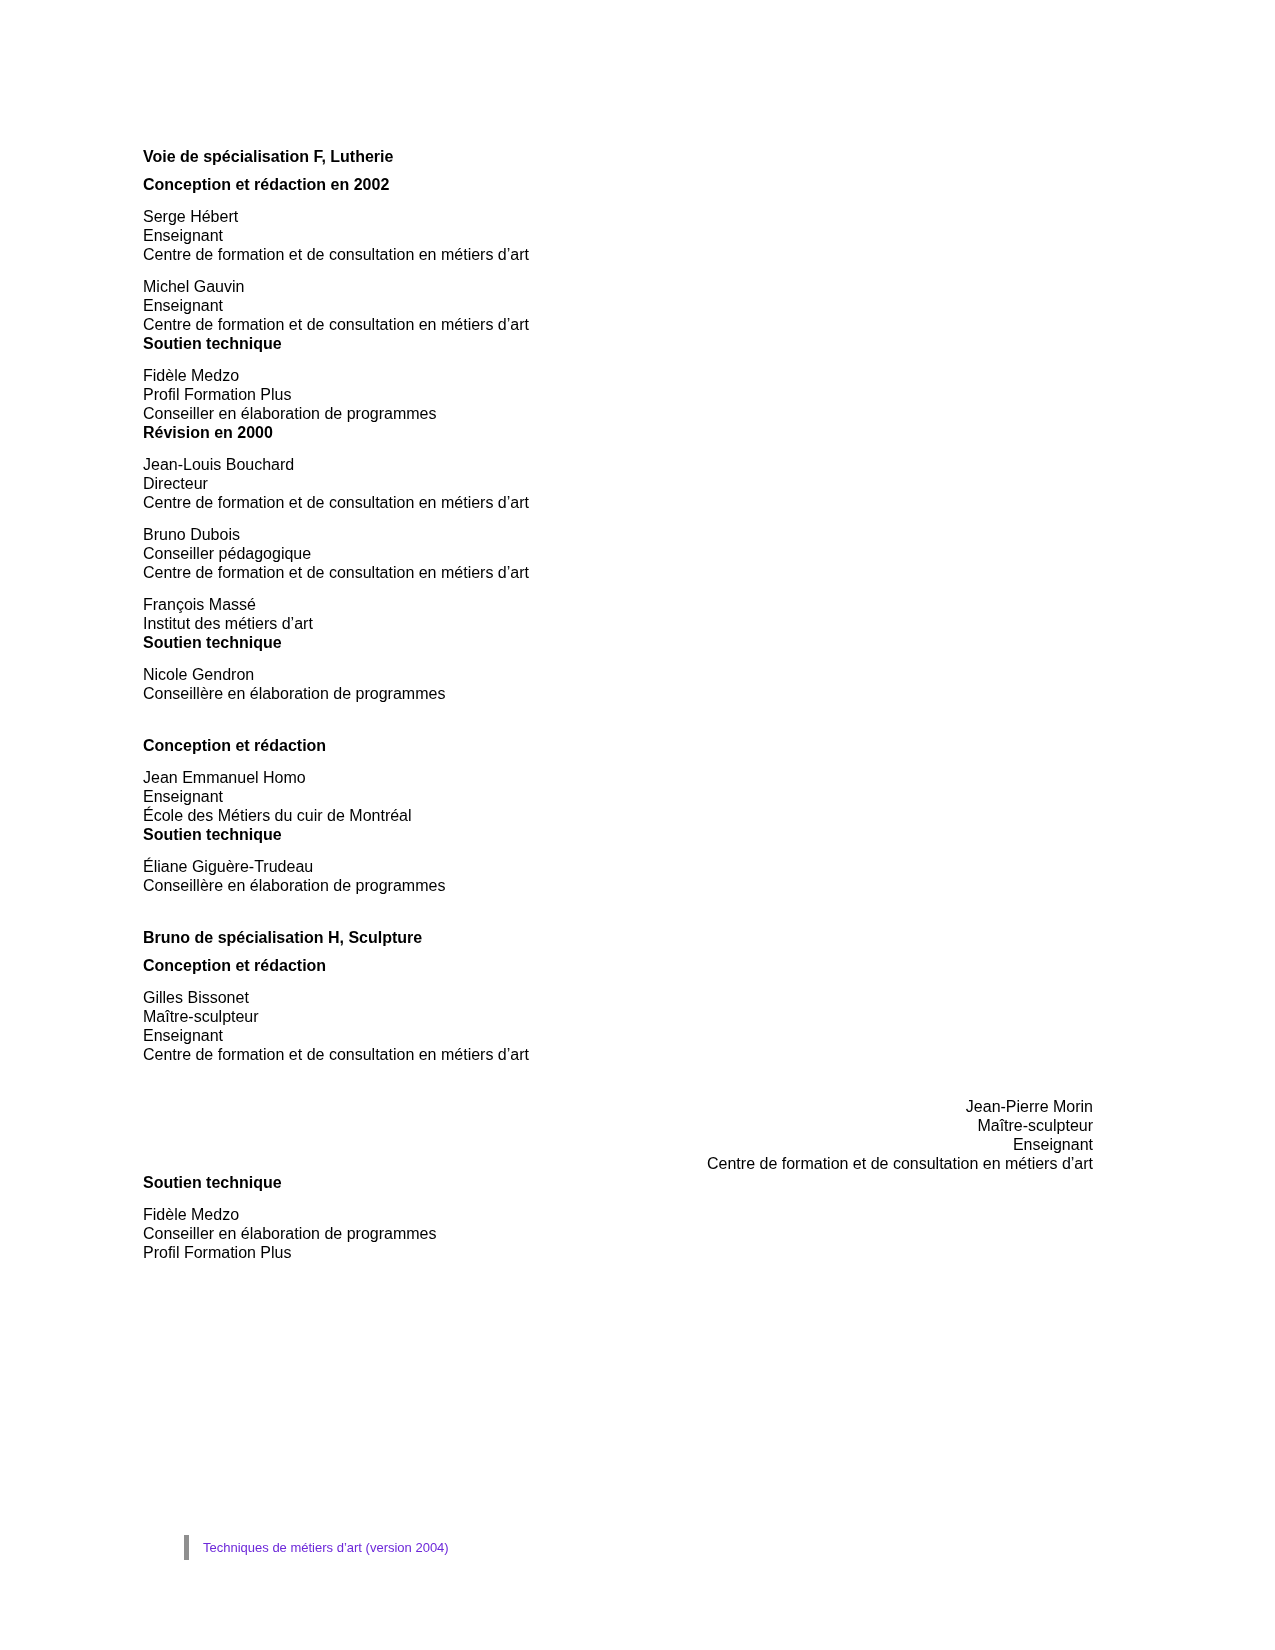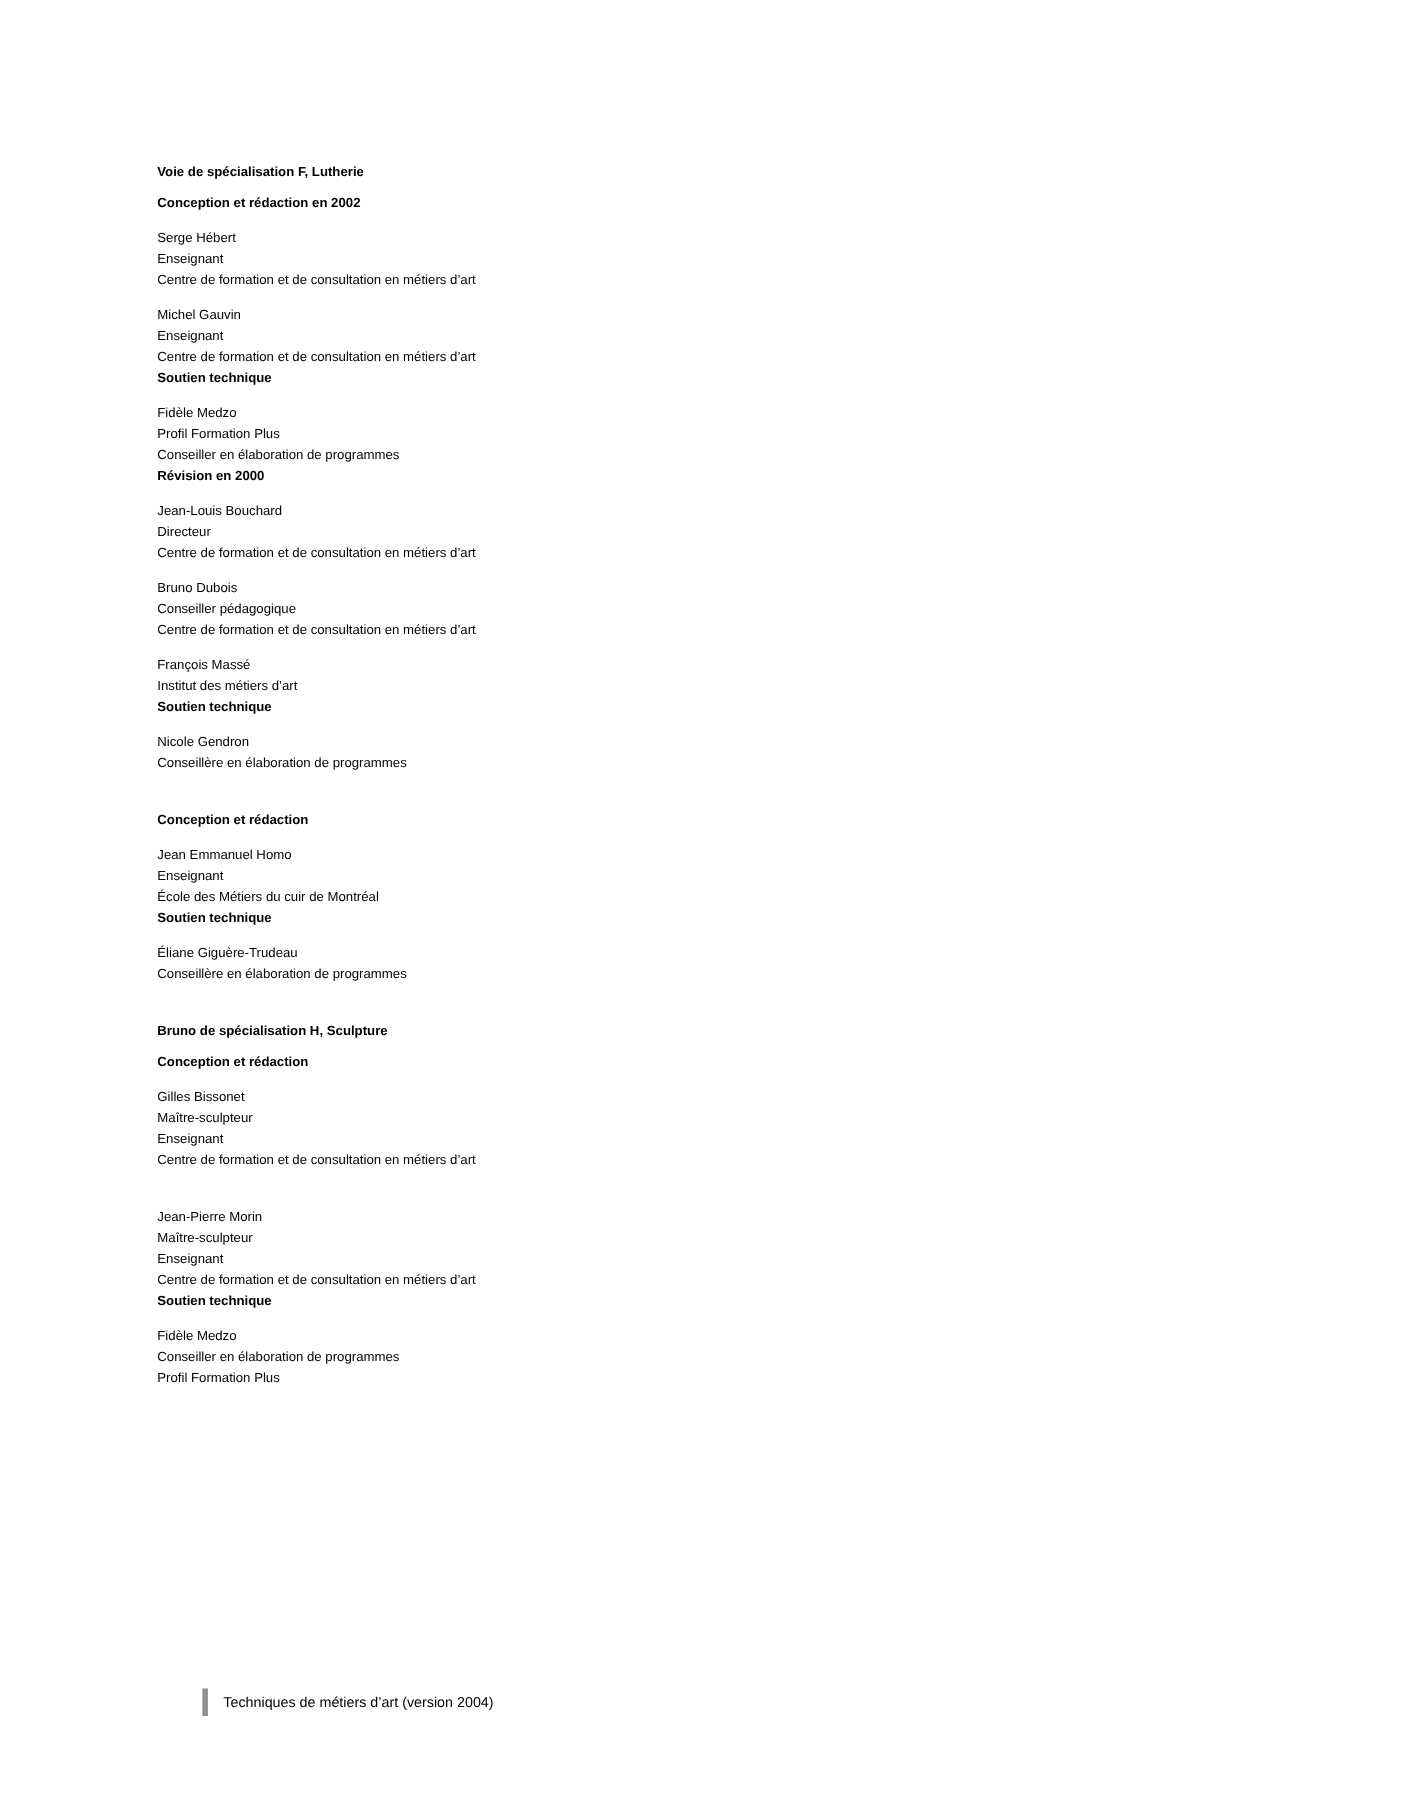--- a/index.html
+++ b/index.html
@@ -14,54 +14,54 @@
     background: #ffffff;
     overflow: hidden;
     font-family: "Liberation Sans", "DejaVu Sans", sans-serif;
     color: #000000;
   }
   .content {
     position: absolute;
     left: 143px;
     top: 147px;
     width: 950px;
-    font-size: 12px;
+    font-size: 16px;
     line-height: 19px;
   }
   .content p { margin: 0; padding: 0; }
   .section-title {
     font-weight: bold;
   }
   .section + .section { margin-top: 33px; }
   .group-heading {
     font-weight: bold;
     margin-top: 19px;
   }
   .group-heading.first { margin-top: 9px; }
   .person { margin-top: 13px; }
-  .person.extra-gap { margin-top: 33px; }
+  .person.extra-gap { margin-top: 33px; text-align: right; }
   .person-name { }
   .footer {
     position: absolute;
     left: 184px;
     top: 1535px;
     height: 25px;
     display: flex;
     align-items: center;
   }
   .footer-bar {
     width: 5px;
     height: 25px;
     background: #8f8f8f;
     margin-right: 14px;
   }
   .footer-text {
     font-size: 13px;
     line-height: 25px;
-    color: #000000;
+    color: #6d28d9;
   }
 </style>
 </head>
 <body>
 
 <div class="page">
   <div class="content">
 
     <div class="section">
       <p class="section-title">Voie de spécialisation F, Lutherie</p>

